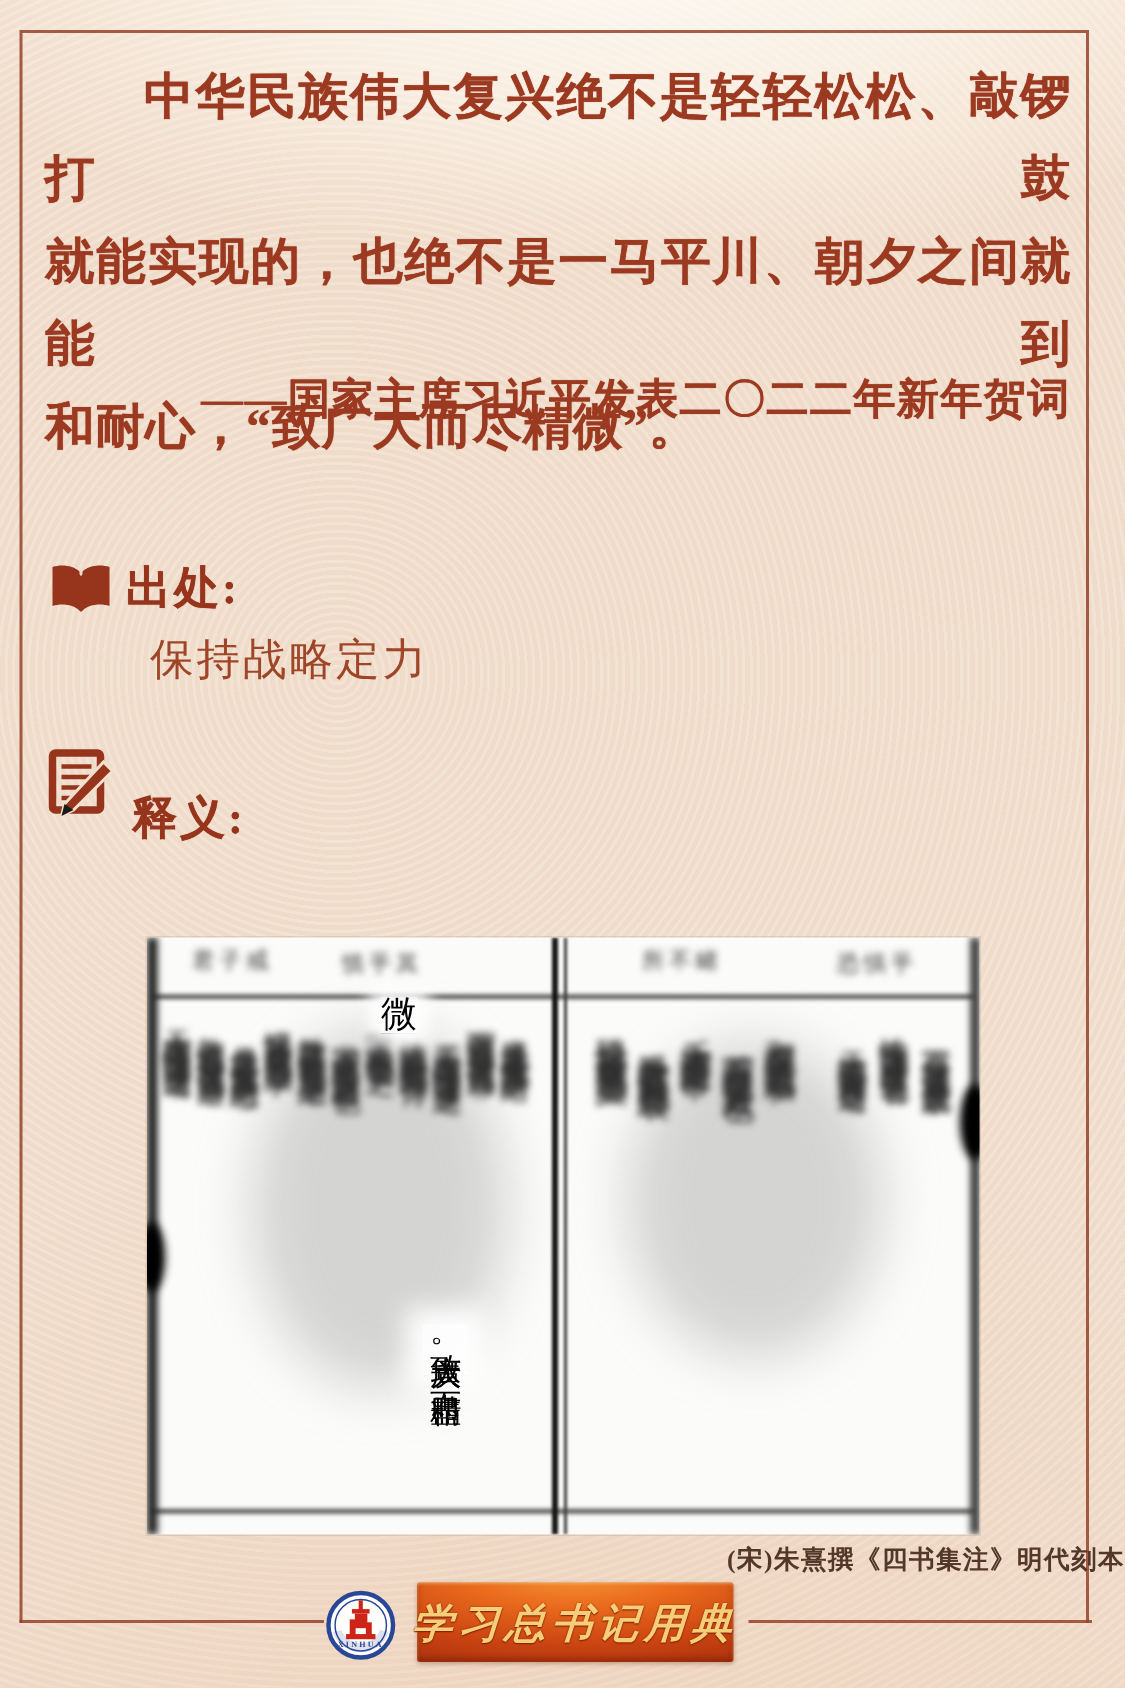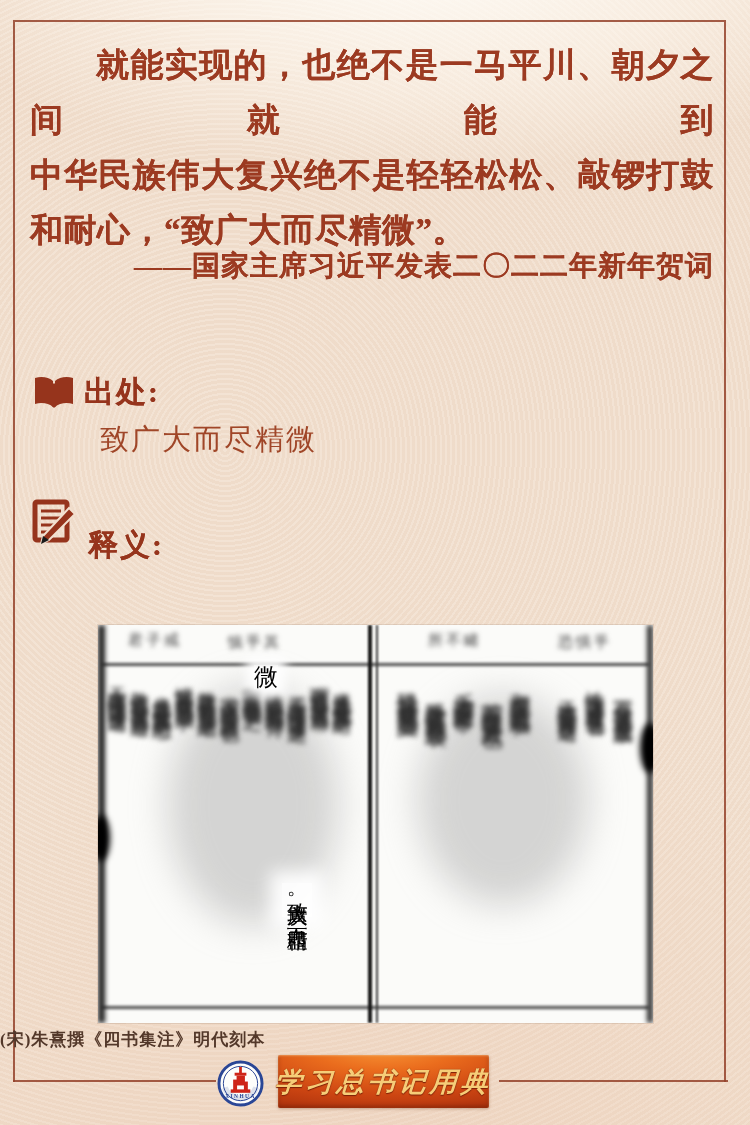--- a/index.html
+++ b/index.html
@@ -68,21 +68,21 @@
     position:absolute;left:184px;top:258px;writing-mode:vertical-rl;
     font-size:21px;line-height:1.15;color:#000;letter-spacing:1px;
     background:rgba(255,255,255,.92);padding:3px 3px;
     box-shadow:0 0 16px 12px rgba(255,255,255,.92);
   }
   #sharp-char{
     position:absolute;left:156px;top:40px;font-size:24px;color:#000;
     background:rgba(255,255,255,.9);box-shadow:0 0 10px 8px rgba(255,255,255,.9);line-height:1;
   }
   #caption{
-    position:absolute;left:0;top:1028px;width:750px;text-align:left;
+    position:absolute;left:0;top:1028px;width:750px;text-align:right;
     font-size:17px;font-weight:700;color:#53382a;letter-spacing:1px;font-family:Liberation Serif, serif;
   }
 
   
   #logo{position:absolute;left:217px;top:1060px;width:47px;height:47px;}
   #banner{
     position:absolute;left:278px;top:1055px;width:211px;height:53px;border-radius:2px;
     background:
       radial-gradient(130% 150% at 50% -10%, #f79233 0%, #ea6c1d 26%, #cc4512 58%, #a52e0d 88%, #962a0c 100%);
     box-shadow:inset 0 1px 2px rgba(255,200,140,.55), inset 0 -2px 4px rgba(90,20,0,.45), 0 1px 3px rgba(120,50,20,.35);
@@ -97,35 +97,35 @@
 </head>
 <body>
 
 <div id="page">
 
   <div id="frame"></div>
   <div id="rule-left" class="rule-seg"></div>
   <div id="rule-right" class="rule-seg"></div>
 
   <div id="quote">
+    <div class="quote-line">中华民族伟大复兴绝不是轻轻松松、敲锣打鼓</div>
     <div class="quote-line">就能实现的，也绝不是一马平川、朝夕之间就能到</div>
-    <div class="quote-line">中华民族伟大复兴绝不是轻轻松松、敲锣打鼓</div>
     <div class="quote-line">和耐心，“致广大而尽精微”。</div>
   </div>
   <div id="attribution">——国家主席习近平发表二〇二二年新年贺词</div>
 
   <span class="sec-icon" id="book-icon">
     <svg width="42" height="34" viewBox="0 0 42 34">
       <path d="M2 2 C8 0 16 1 20 5 L20 31 C16 27 8 26 2 28 Z" fill="#96341c"></path>
       <path d="M40 2 C34 0 26 1 22 5 L22 31 C26 27 34 26 40 28 Z" fill="#96341c"></path>
       <path d="M19 6 L21 8 L23 6 L23 30 L21 32 L19 30 Z" fill="#96341c"></path>
     </svg>
   </span>
   <div id="source-label" class="sec-label">出处:</div>
-  <div id="source-text" class="sec-text">致广大而尽精微</div>
+  <div id="source-text" class="sec-text">保持战略定力</div>
 
   <span class="sec-icon" id="notepad-icon">
     <svg width="48" height="50" viewBox="0 0 48 50">
       <rect x="4" y="4" width="32" height="38" rx="2" fill="none" stroke="#96341c" stroke-width="5"></rect>
       <line x1="10" y1="13" x2="30" y2="13" stroke="#96341c" stroke-width="3"></line>
       <line x1="10" y1="20" x2="30" y2="20" stroke="#96341c" stroke-width="3"></line>
       <line x1="10" y1="27" x2="30" y2="27" stroke="#96341c" stroke-width="3"></line>
       <line x1="10" y1="34" x2="24" y2="34" stroke="#96341c" stroke-width="3"></line>
       <path d="M38 10 L44 16 L18 42 L10 46 L12 38 Z" fill="#96341c" stroke="#f2e0cf" stroke-width="2"></path>
       <path d="M12 38 L10 46 L18 42 Z" fill="#1a1a1a"></path>

